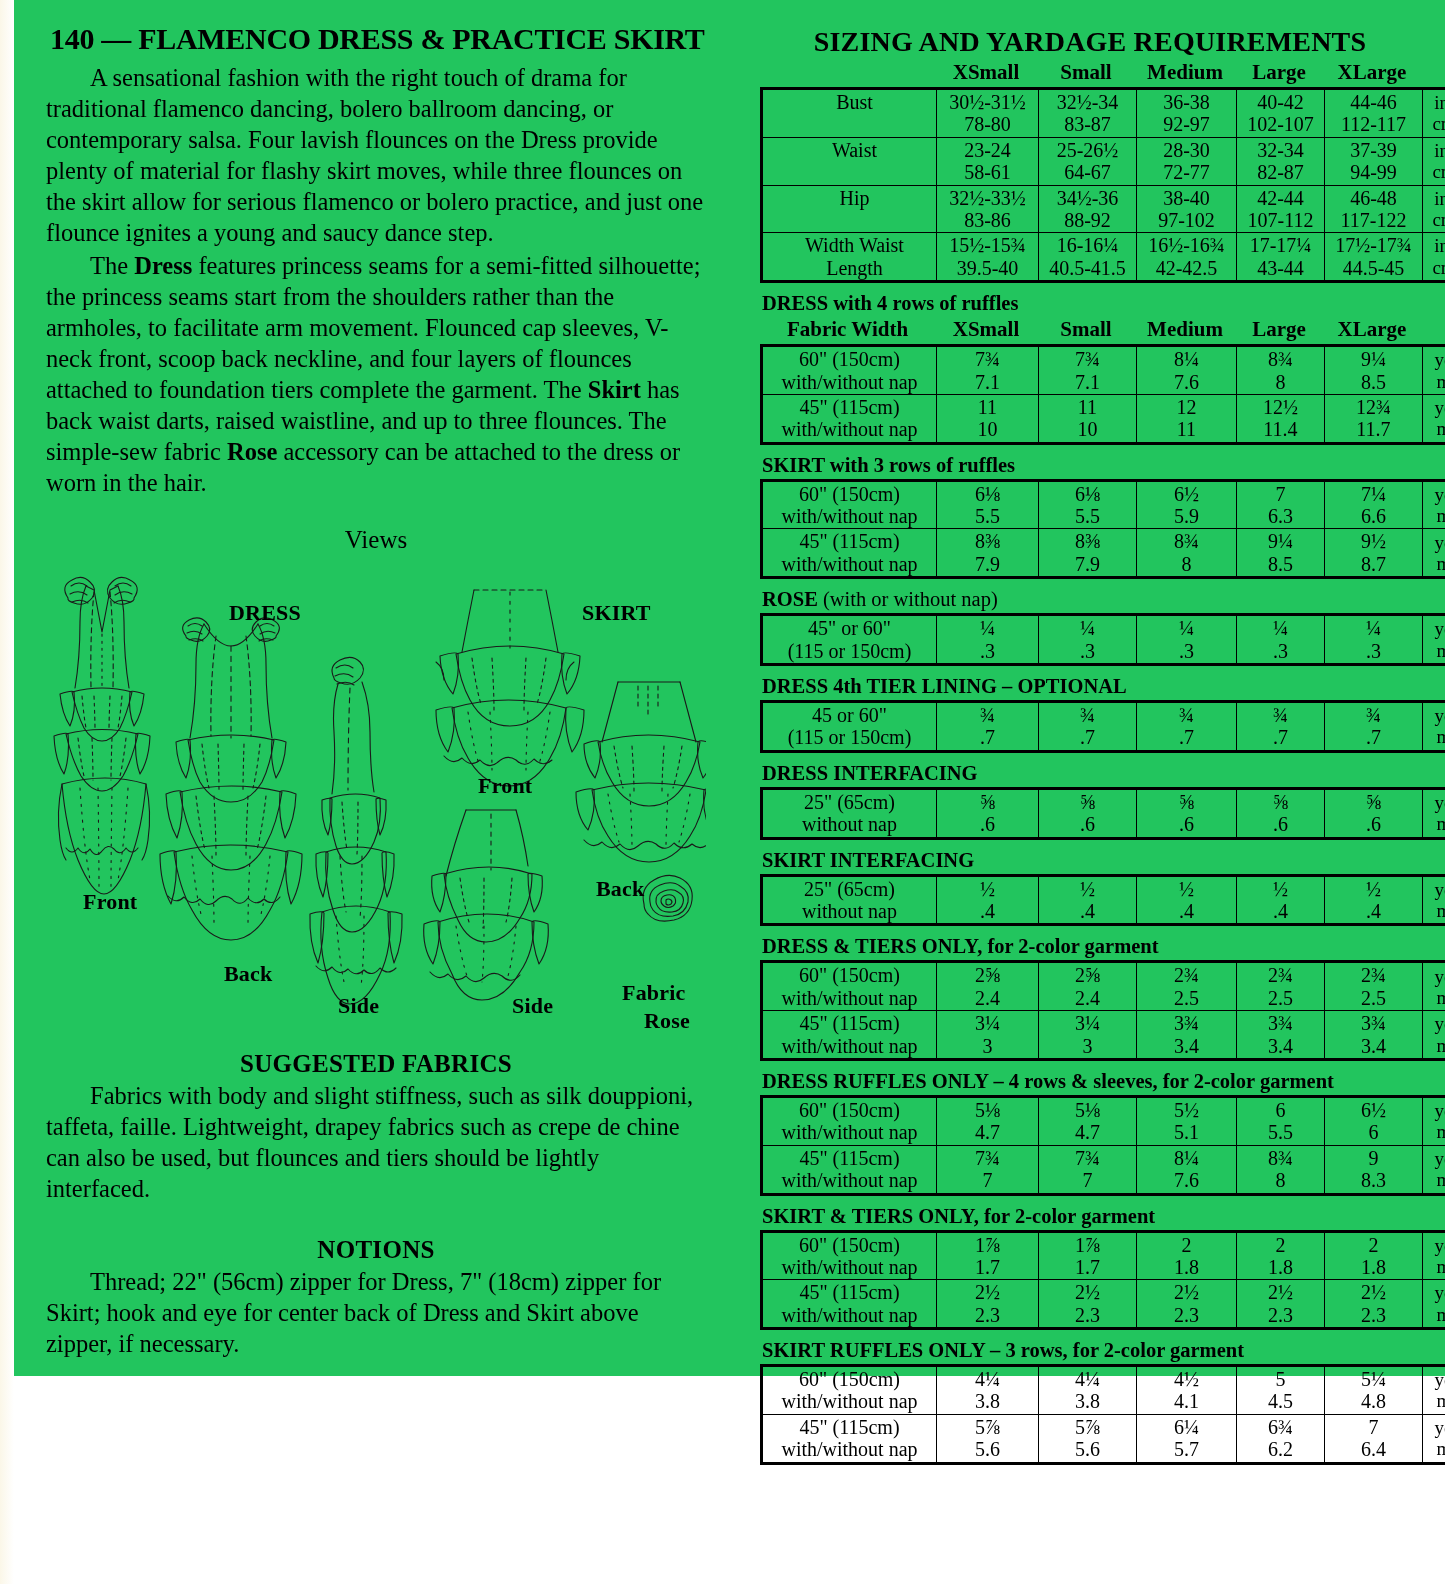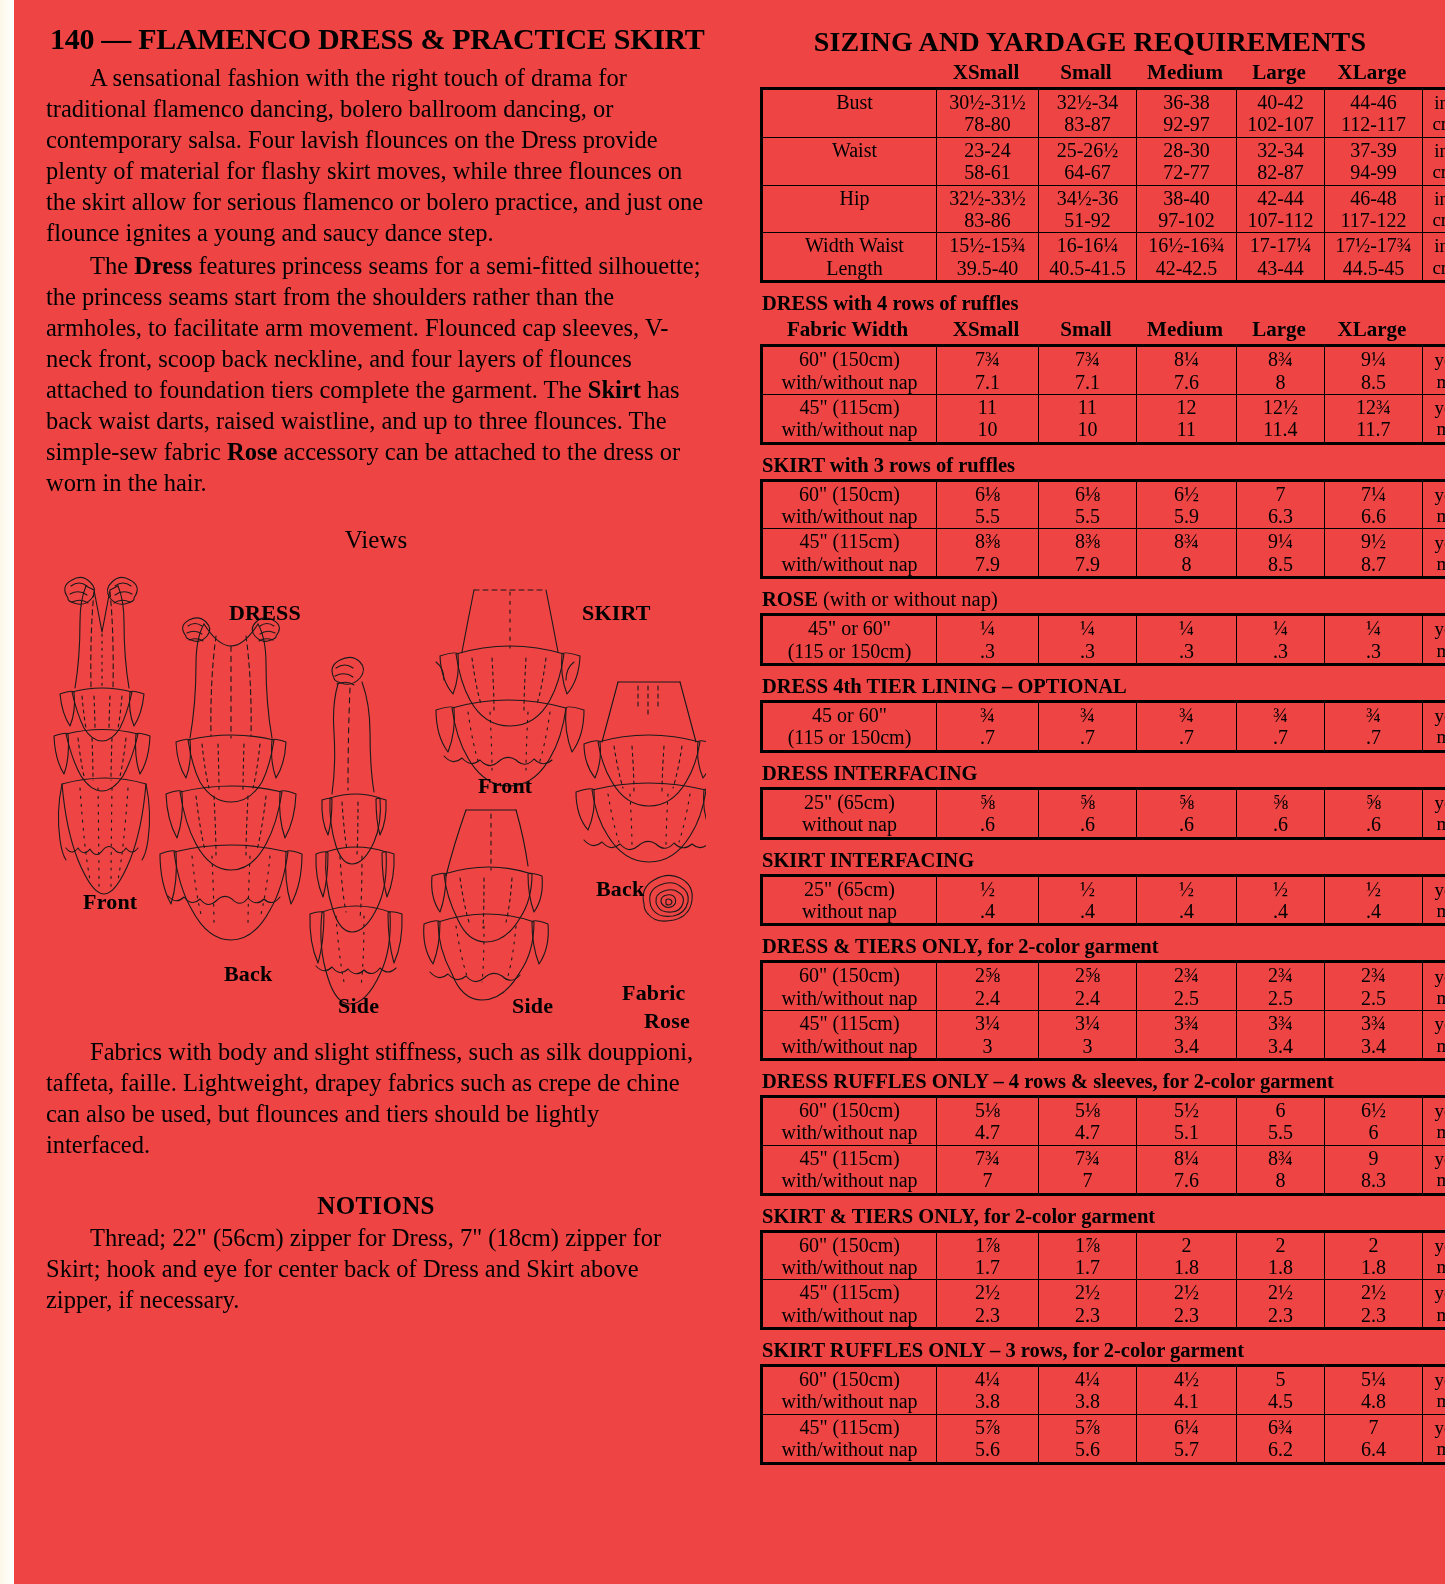--- a/index.html
+++ b/index.html
@@ -4,22 +4,22 @@
 <style>
   html,body{margin:0;padding:0;background:#ffffff;}
   body{
     width:1445px;height:1584px;
     font-family:"Liberation Serif", serif;
     color:#000;
     position:relative;
     overflow:hidden;
   }
   .page{
-    position:relative;width:1445px;height:1584px;
-    background:#ef4444;
+    position:relative;width:1445px;height:1376px;
+    background:#22c55e;
   }
   .edge-tint{
     position:absolute;left:0;top:0;width:14px;height:1584px;
     background:linear-gradient(to right,#fbf7e8,#ffffff);
   }
 
   
   .left-col{
     position:absolute;left:46px;top:22px;width:660px;
   }
@@ -275,20 +275,21 @@
       <div class="fig-label" style="left:37px;top:333px;">Front</div>
       <div class="fig-label" style="left:178px;top:405px;">Back</div>
       <div class="fig-label" style="left:292px;top:437px;">Side</div>
       <div class="fig-label" style="left:432px;top:217px;">Front</div>
       <div class="fig-label" style="left:550px;top:320px;">Back</div>
       <div class="fig-label" style="left:466px;top:437px;">Side</div>
       <div class="fig-label" style="left:576px;top:424px;">Fabric</div>
       <div class="fig-label" style="left:598px;top:452px;">Rose</div>
     </div>
 
+    <div class="sec-head">SUGGESTED FABRICS</div>
     <p class="body-par">Fabrics with body and slight stiffness, such as silk douppioni, taffeta, faille. Lightweight, drapey fabrics such as crepe de chine can also be used, but flounces and tiers should be lightly interfaced.</p>
 
     <div class="sec-head" style="margin-top:32px;">NOTIONS</div>
     <p class="body-par">Thread;  22" (56cm) zipper for Dress, 7" (18cm) zipper for Skirt; hook and eye for center back of Dress and Skirt above zipper, if necessary.</p>
   </div>
 
   <div class="right-col">
     <div class="tbl-title">SIZING AND YARDAGE REQUIREMENTS</div>
 
     <table class="sizing">
@@ -389,21 +390,21 @@
             <td class="rowlab twoline">
               <span class="l1">Hip</span>
               <span class="l2">&nbsp;</span>
             </td>
             <td class="twoline">
               <span class="l1">32½-33½</span>
               <span class="l2">83-86</span>
             </td>
             <td class="twoline">
               <span class="l1">34½-36</span>
-              <span class="l2">51-92</span>
+              <span class="l2">88-92</span>
             </td>
             <td class="twoline">
               <span class="l1">38-40</span>
               <span class="l2">97-102</span>
             </td>
             <td class="twoline">
               <span class="l1">42-44</span>
               <span class="l2">107-112</span>
             </td>
             <td class="twoline">

